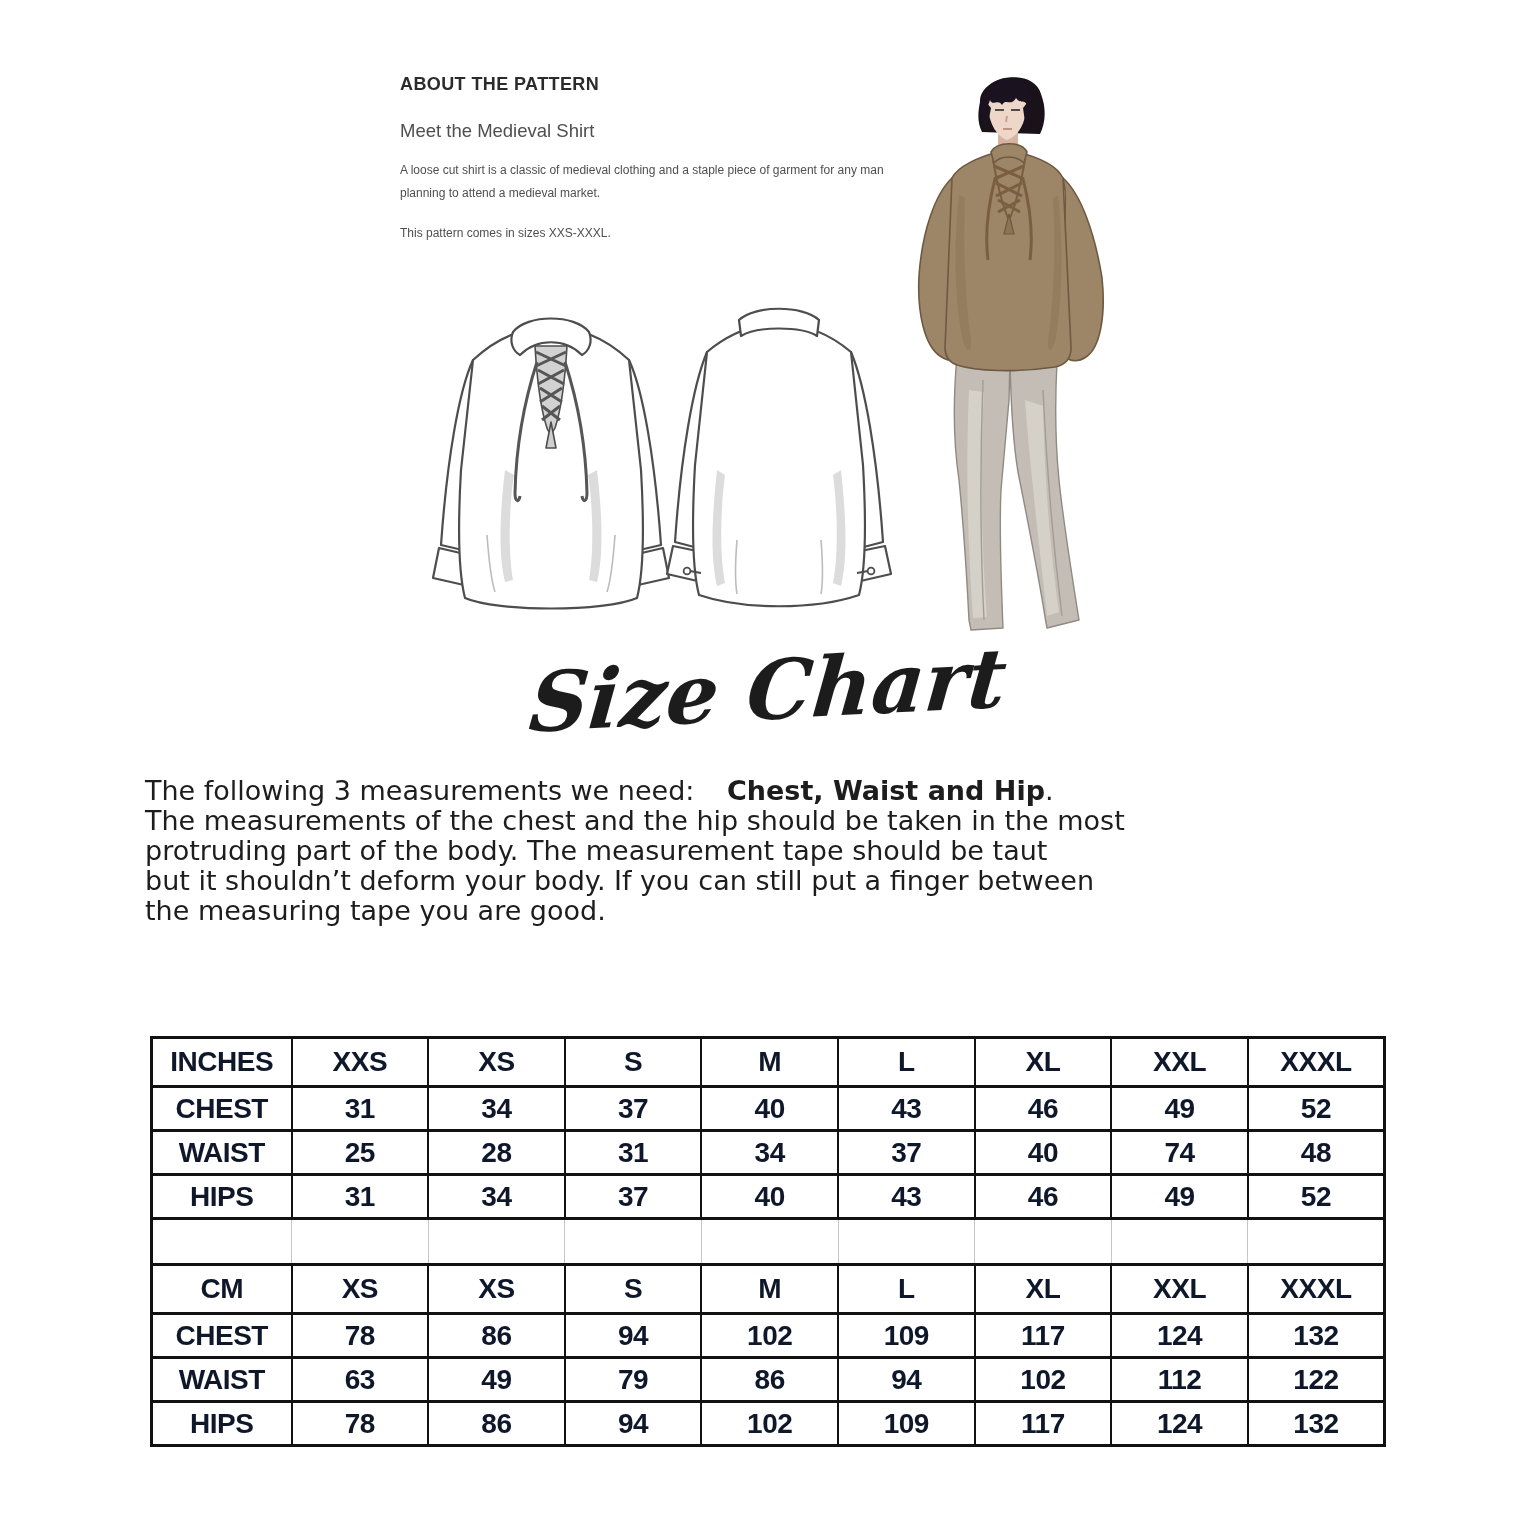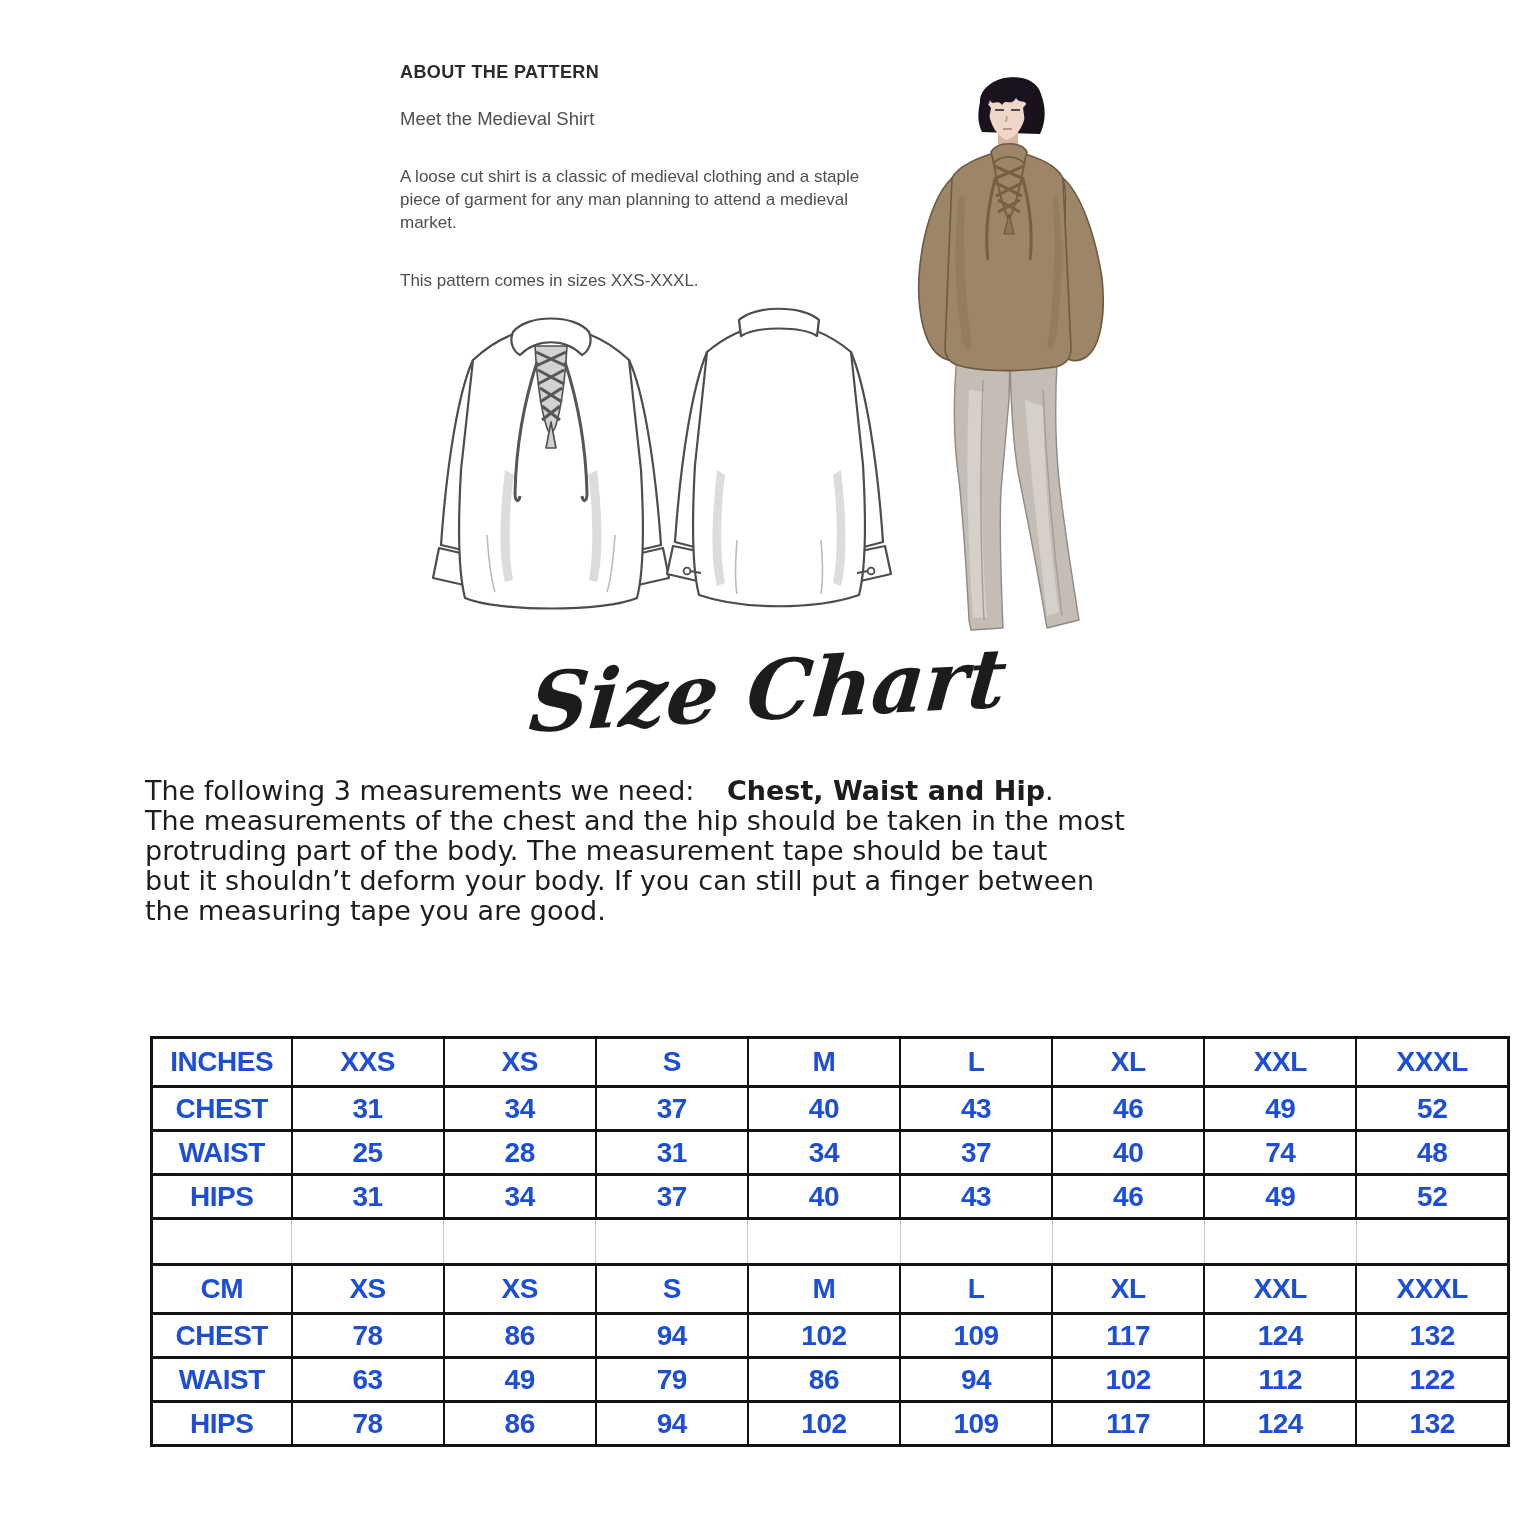--- a/index.html
+++ b/index.html
@@ -1,42 +1,42 @@
 <!DOCTYPE html>
 <html><head>
 <meta charset="utf-8">
 <style>
   html,body{margin:0;padding:0;background:#ffffff;}
   body{width:1536px;height:1536px;position:relative;overflow:hidden;
        font-family:"Liberation Sans",sans-serif;}
 
   
   .about{position:absolute;left:400px;top:62px;width:492px;color:#4f4f4f;}
-  .about .heading{font-size:18px;font-weight:bold;color:#2b2b2b;letter-spacing:.4px;}
+  .about .heading{font-size:18px;font-weight:bold;color:#2b2b2b;letter-spacing:.4px;margin-top:12px;}
   .about .line{margin-top:24px;font-size:18.5px;line-height:23px;}
-  .about .para{margin-top:35px;font-size:17px;line-height:23px;}
+  .about .para{margin-top:17px;font-size:12px;line-height:23px;}
 
   
   .tech-svg{position:absolute;left:415px;top:290px;}
   .model-svg{position:absolute;left:895px;top:60px;}
 
   
   .script-title{position:absolute;left:0;top:642px;width:100%;text-align:center;
     font-family:"DejaVu Serif",serif;font-style:italic;font-weight:bold;
     font-size:82px;color:#1c1c1c;transform:rotate(-3deg) skewX(-8deg);}
 
   
   .measure{position:absolute;left:145px;top:776px;width:1120px;
     font-family:"DejaVu Sans",sans-serif;font-size:27px;line-height:30px;color:#1d1d1d;}
   .measure b{font-weight:bold;margin-left:24px;}
 
   
-  .size-table{position:absolute;left:150px;top:1036px;width:1360px;
+  .size-table{position:absolute;left:150px;top:1036px;width:1236px;
     border-collapse:collapse;table-layout:fixed;border:3px solid #121212;
-    font-weight:bold;color:#1d4ed8;}
+    font-weight:bold;color:#0f172a;}
   .size-table td{border:2px solid #121212;border-top-width:3px;border-bottom-width:3px;
     text-align:center;vertical-align:middle;font-size:28px;letter-spacing:-.5px;padding:0;}
   .size-table tr.hdr td{height:46px;}
   .size-table tr.data td{height:41px;}
   .size-table tr.spacer td{height:43px;border-left:1px solid #c6c6c6;border-right:1px solid #c6c6c6;}
 </style>
 </head>
 <body>
 
 <div class="about">

